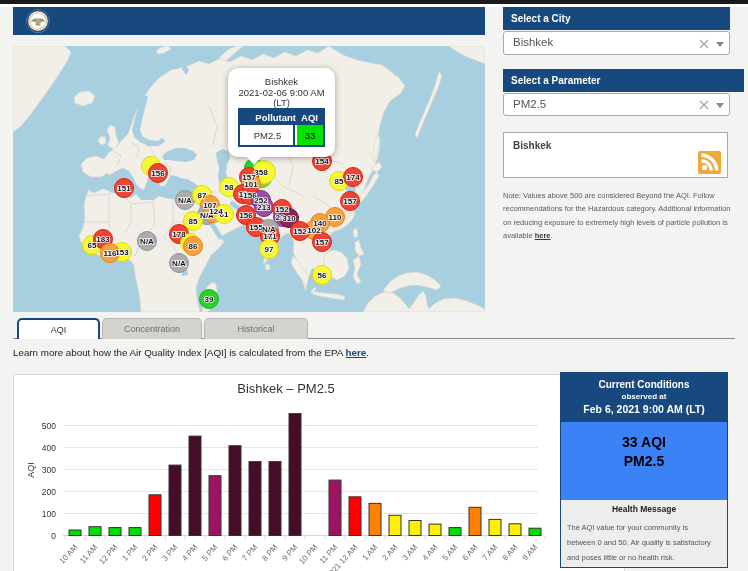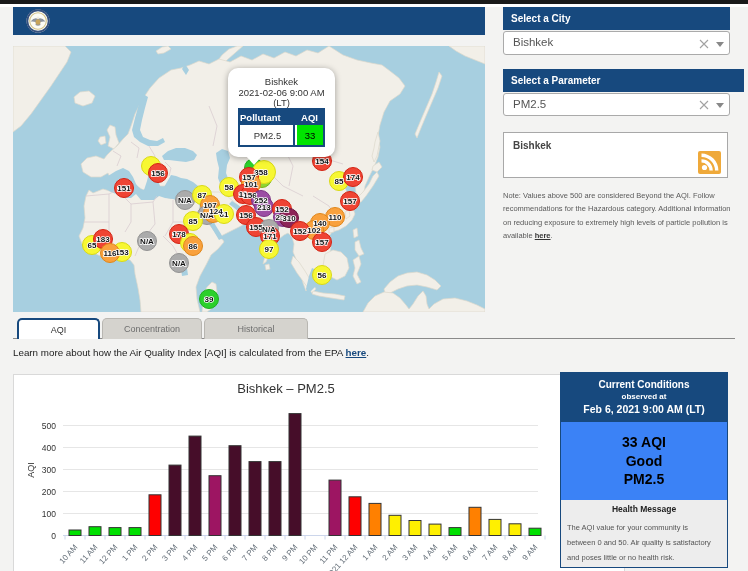--- a/index.html
+++ b/index.html
@@ -181,21 +181,21 @@
 <text x="309" y="199" text-anchor="middle" font-size="8" font-weight="bold" fill="#111" stroke="#fff" stroke-width="1.6" paint-order="stroke">157</text>
 <text x="309" y="232" text-anchor="middle" font-size="8" font-weight="bold" fill="#111" stroke="#fff" stroke-width="1.6" paint-order="stroke">56</text>
       </g>
     </svg>
   
   <div class="abs" style="left:215px;top:22px;width:107px;height:89px;background:#fff;border-radius:10px;box-shadow:0 1px 6px rgba(0,0,0,.35);"></div>
   <div class="abs" style="left:233px;top:110px;width:0;height:0;border-left:8px solid transparent;border-right:8px solid transparent;border-top:9px solid #fff;"></div>
   <div class="abs" style="left:215px;top:31px;width:107px;text-align:center;font-size:9.5px;color:#333;line-height:10.5px;">Bishkek<br>2021-02-06 9:00 AM<br>(LT)</div>
   <div class="abs" style="left:225px;top:62px;width:87px;height:39px;border:2px solid #17497e;">
     <div class="abs" style="left:0;top:0;width:83px;height:15px;background:#17497e;"></div>
-    <span class="abs" style="left:0;top:2px;width:56px;text-align:left;color:#fff;font-weight:bold;font-size:9.5px;">Pollutant</span>
+    <span class="abs" style="left:0;top:2px;width:56px;text-align:right;color:#fff;font-weight:bold;font-size:9.5px;">Pollutant</span>
     <span class="abs" style="left:56px;top:2px;width:27px;text-align:center;color:#fff;font-weight:bold;font-size:9.5px;">AQI</span>
     <div class="abs" style="left:0;top:15px;width:55px;height:20px;background:#fff;border-right:2px solid #17497e;"></div>
     <div class="abs" style="left:57px;top:15px;width:26px;height:20px;background:#00e400;"></div>
     <span class="abs" style="left:0;top:20px;width:55px;text-align:center;font-size:9.5px;color:#333;">PM2.5</span>
     <span class="abs" style="left:57px;top:20px;width:26px;text-align:center;font-size:9.5px;color:#000;">33</span>
   </div>
 </div>
 
 <div class="abs" style="left:13px;top:318px;width:722px;height:21px;border-bottom:1px solid #8a8a8a;">
   <div class="abs" style="left:4px;top:0;width:83px;height:21px;background:#fff;border:2px solid #17497e;border-bottom:none;border-radius:5px 5px 0 0;text-align:center;font-size:9px;color:#333;padding-top:5px;">AQI</div>
@@ -327,18 +327,17 @@
 <div class="abs" style="left:503px;top:189px;width:229px;font-size:7.5px;color:#5a5a5a;line-height:13.4px;">Note: Values above 500 are considered Beyond the AQI. Follow<br>recommendations for the Hazardous category. Additional information<br>on reducing exposure to extremely high levels of particle pollution is<br>available <a style="color:#333;font-weight:bold;text-decoration:underline;">here</a>.</div>
 
 <div class="abs" style="left:560px;top:372px;width:168px;height:196px;border:1px solid #17497e;background:#ededed;">
   <div class="abs bluebar" style="left:0;top:0;width:166px;height:49px;text-align:center;">
     <div style="font-size:10px;margin-top:6px;">Current Conditions</div>
     <div style="font-size:8px;margin-top:2px;">observed at</div>
     <div style="font-size:10.5px;margin-top:2px;">Feb 6, 2021 9:00 AM (LT)</div>
   </div>
   <div class="abs" style="left:0;top:49px;width:166px;height:78px;background:#3b82f6;text-align:center;color:#000;font-weight:bold;font-size:14px;line-height:14.5px;">
     <div style="margin-top:13px;">33 AQI</div>
-    <div style="margin-top:4px;">Good</div>
     <div style="margin-top:4px;">PM2.5</div>
   </div>
   <div class="abs" style="left:0;top:131px;width:166px;text-align:center;font-weight:bold;font-size:8.5px;color:#222;">Health Message</div>
   <div class="abs" style="left:6px;top:147px;width:156px;font-size:7.5px;color:#555;line-height:15.2px;">The AQI value for your community is<br>between 0 and 50. Air quality is satisfactory<br>and poses little or no health risk.</div>
 </div>
 
 </body></html>

